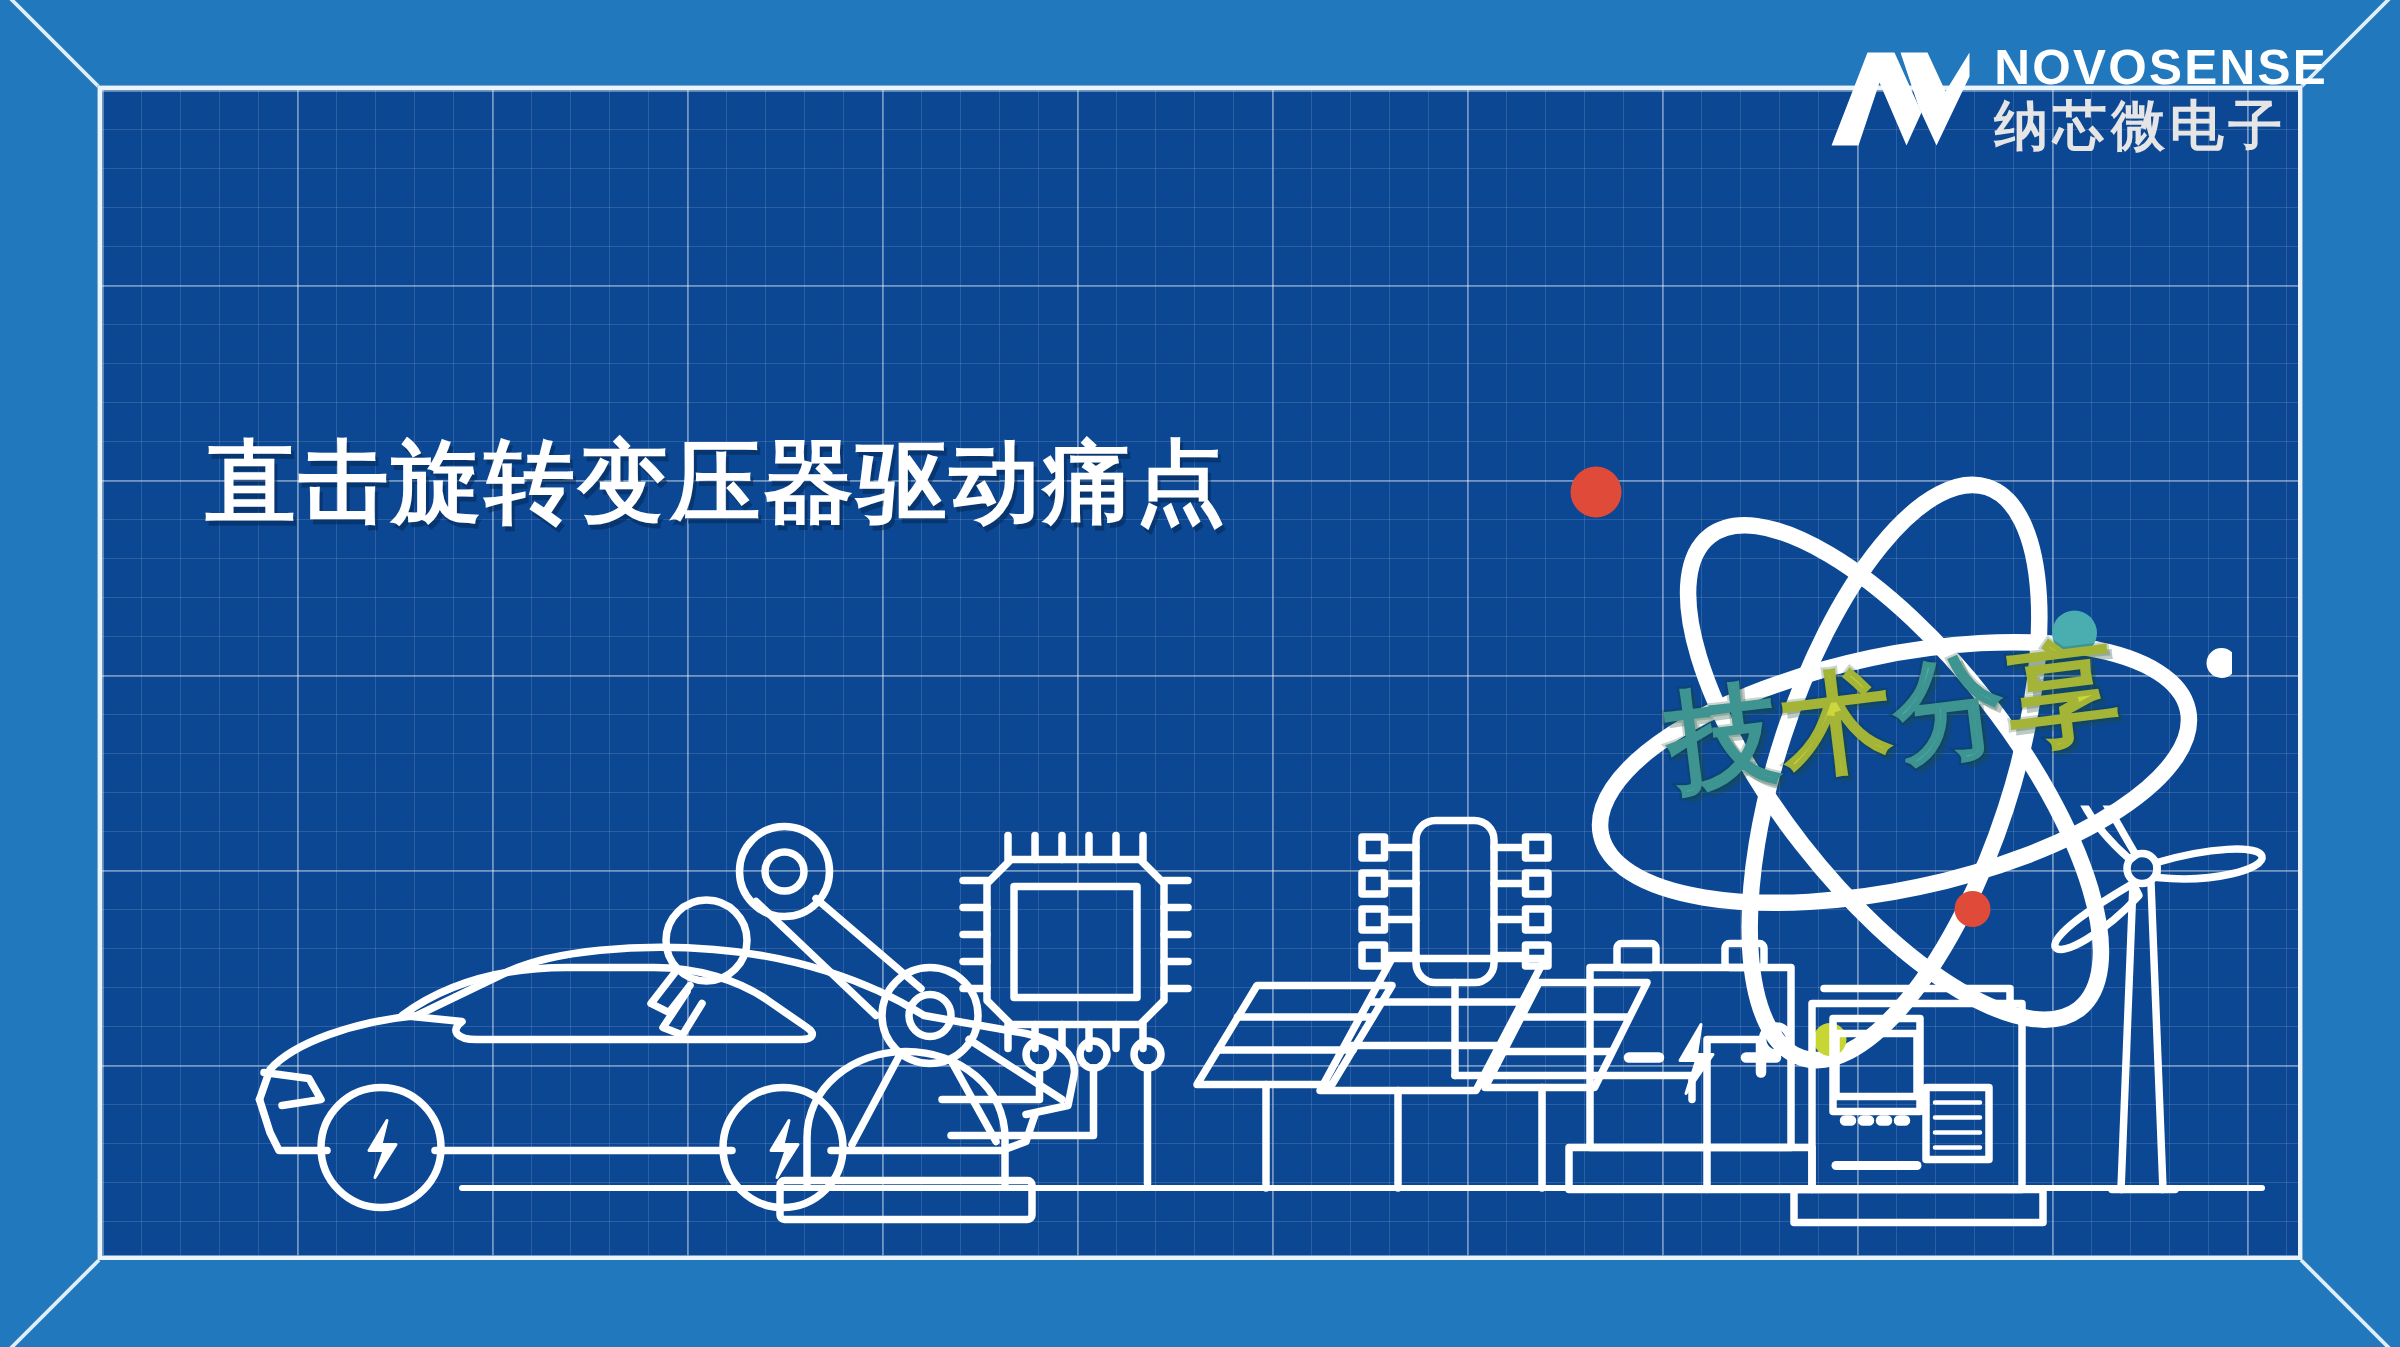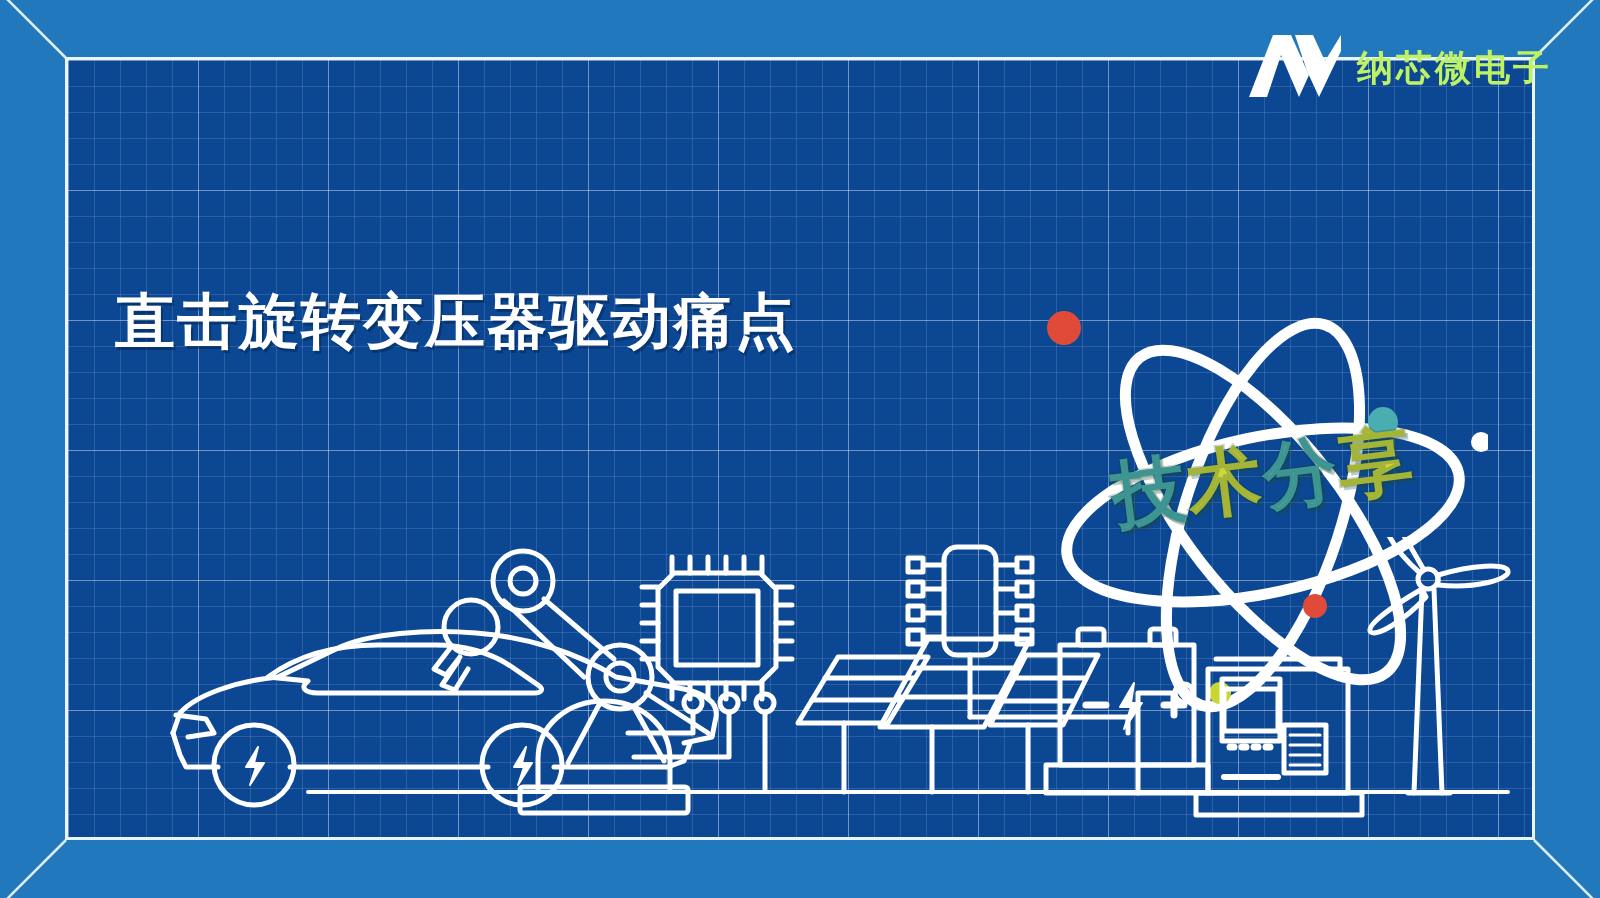--- a/index.html
+++ b/index.html
@@ -42,34 +42,34 @@
     position:absolute; right:48px; top:27px;
     display:flex; align-items:center; gap:14px;
   }
   #logo .mark { width:96px; height:76px; flex:0 0 auto; }
   #logo .words { display:flex; flex-direction:column; line-height:1; }
   #logo .en {
     color:#ffffff; font-size:33px; font-weight:bold;
     letter-spacing:1.5px;
   }
   #logo .cn {
-    color:#bef264; font-size:36px; font-weight:bold;
+    color:#e5e5e5; font-size:36px; font-weight:bold;
     letter-spacing:3px; margin-top:5px;
   }
 
   
   #headline {
     position:absolute; left:115px; top:276px;
     color:#ffffff;
     font-size:60px; font-weight:bold; line-height:1.52;
     letter-spacing:2px;
     text-shadow:2px 3px 0 rgba(4,38,82,0.55);
     white-space:nowrap;
   }
-  #headline .l2 { display:block; }
+  #headline .l2 { display:block;margin-left:22px; }
 
   
   #atom { position:absolute; left:960px; top:205px; width:460px; height:460px; }
   #badge {
     position:absolute; left:995px; top:363px;
     width:400px; height:110px;
     transform:rotate(-7deg);
     display:flex; align-items:center; justify-content:center;
     letter-spacing:2px;
   }
@@ -264,20 +264,21 @@
   </div>
 
   <div id="logo">
     <svg class="mark" viewBox="0 0 96 76">
       <g fill="#FFFFFF">
         <path d="M2 70 L26 8 L44 8 L62 48 L52 70 L34 28 L20 70 Z"></path>
         <path d="M48 8 L66 8 L78 34 L94 8 L94 24 L72 70 L60 44 Z"></path>
       </g>
     </svg>
     <div class="words">
+      <div class="en">NOVOSENSE</div>
       <div class="cn">纳芯微电子</div>
     </div>
   </div>
 
   <div id="headline">
     <span class="l2">直击旋转变压器驱动痛点</span>
   </div>
 
 </div>
 

